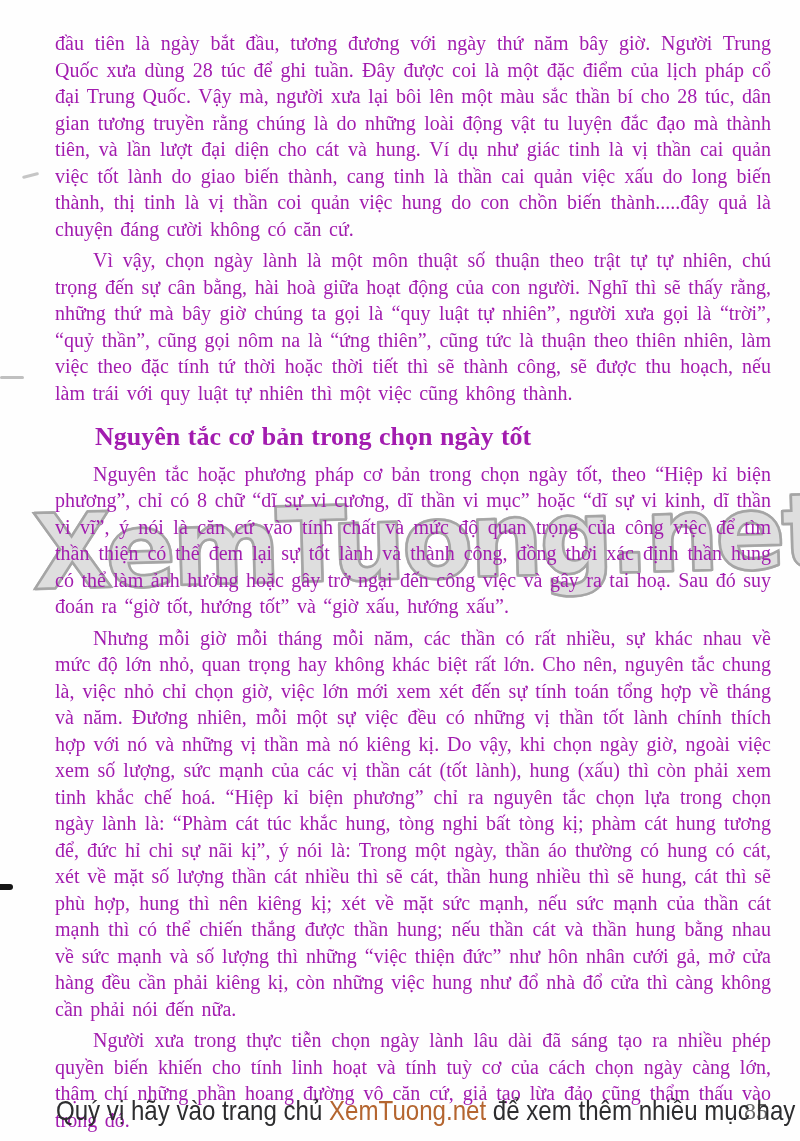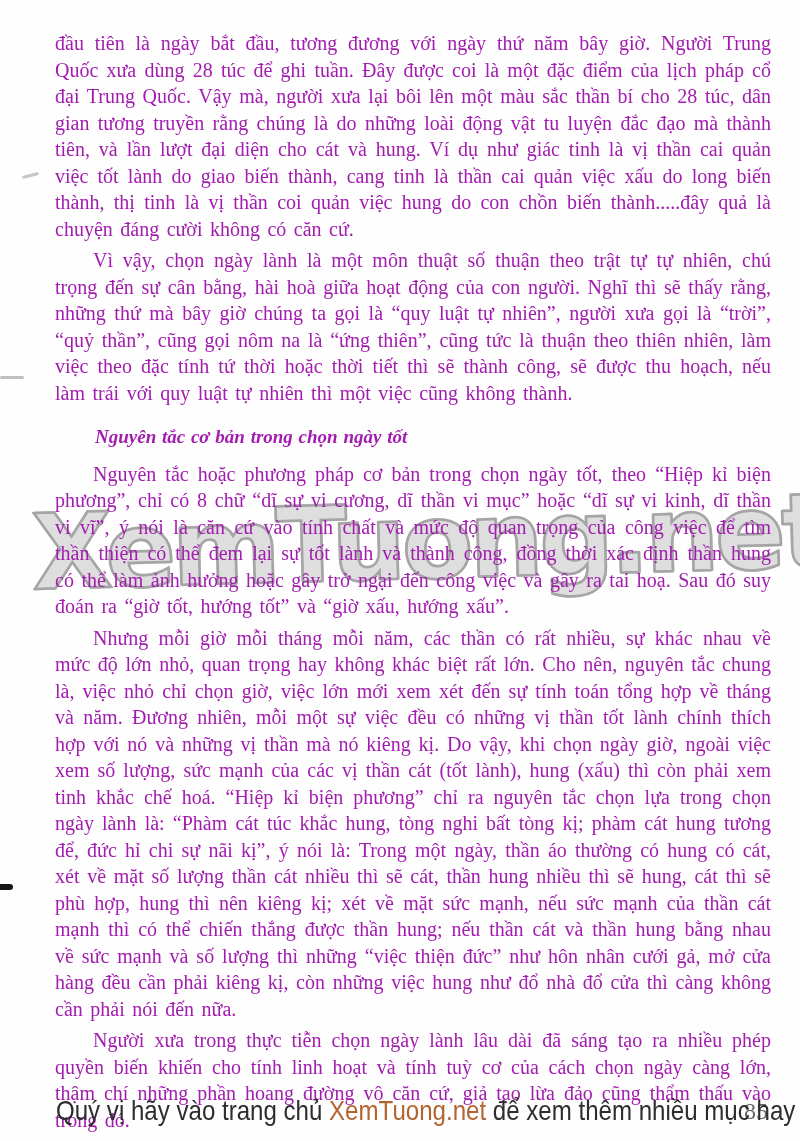--- a/index.html
+++ b/index.html
@@ -57,23 +57,22 @@
   .para {
     margin: 0 0 5px 0;
     text-indent: 38px;
   }
   .para.no-indent {
     text-indent: 0;
   }
   .section-heading {
     margin: 18px 0 10px 0;
     padding-left: 40px;
-    font-size: 19px;
+    font-size: 26px;
     font-weight: bold;
-    font-style: italic;
     text-align: left;
     word-spacing: 1px;
   }
   
   .footer {
     position: absolute;
     left: 0;
     right: 0;
     bottom: 14px;
     z-index: 4;

